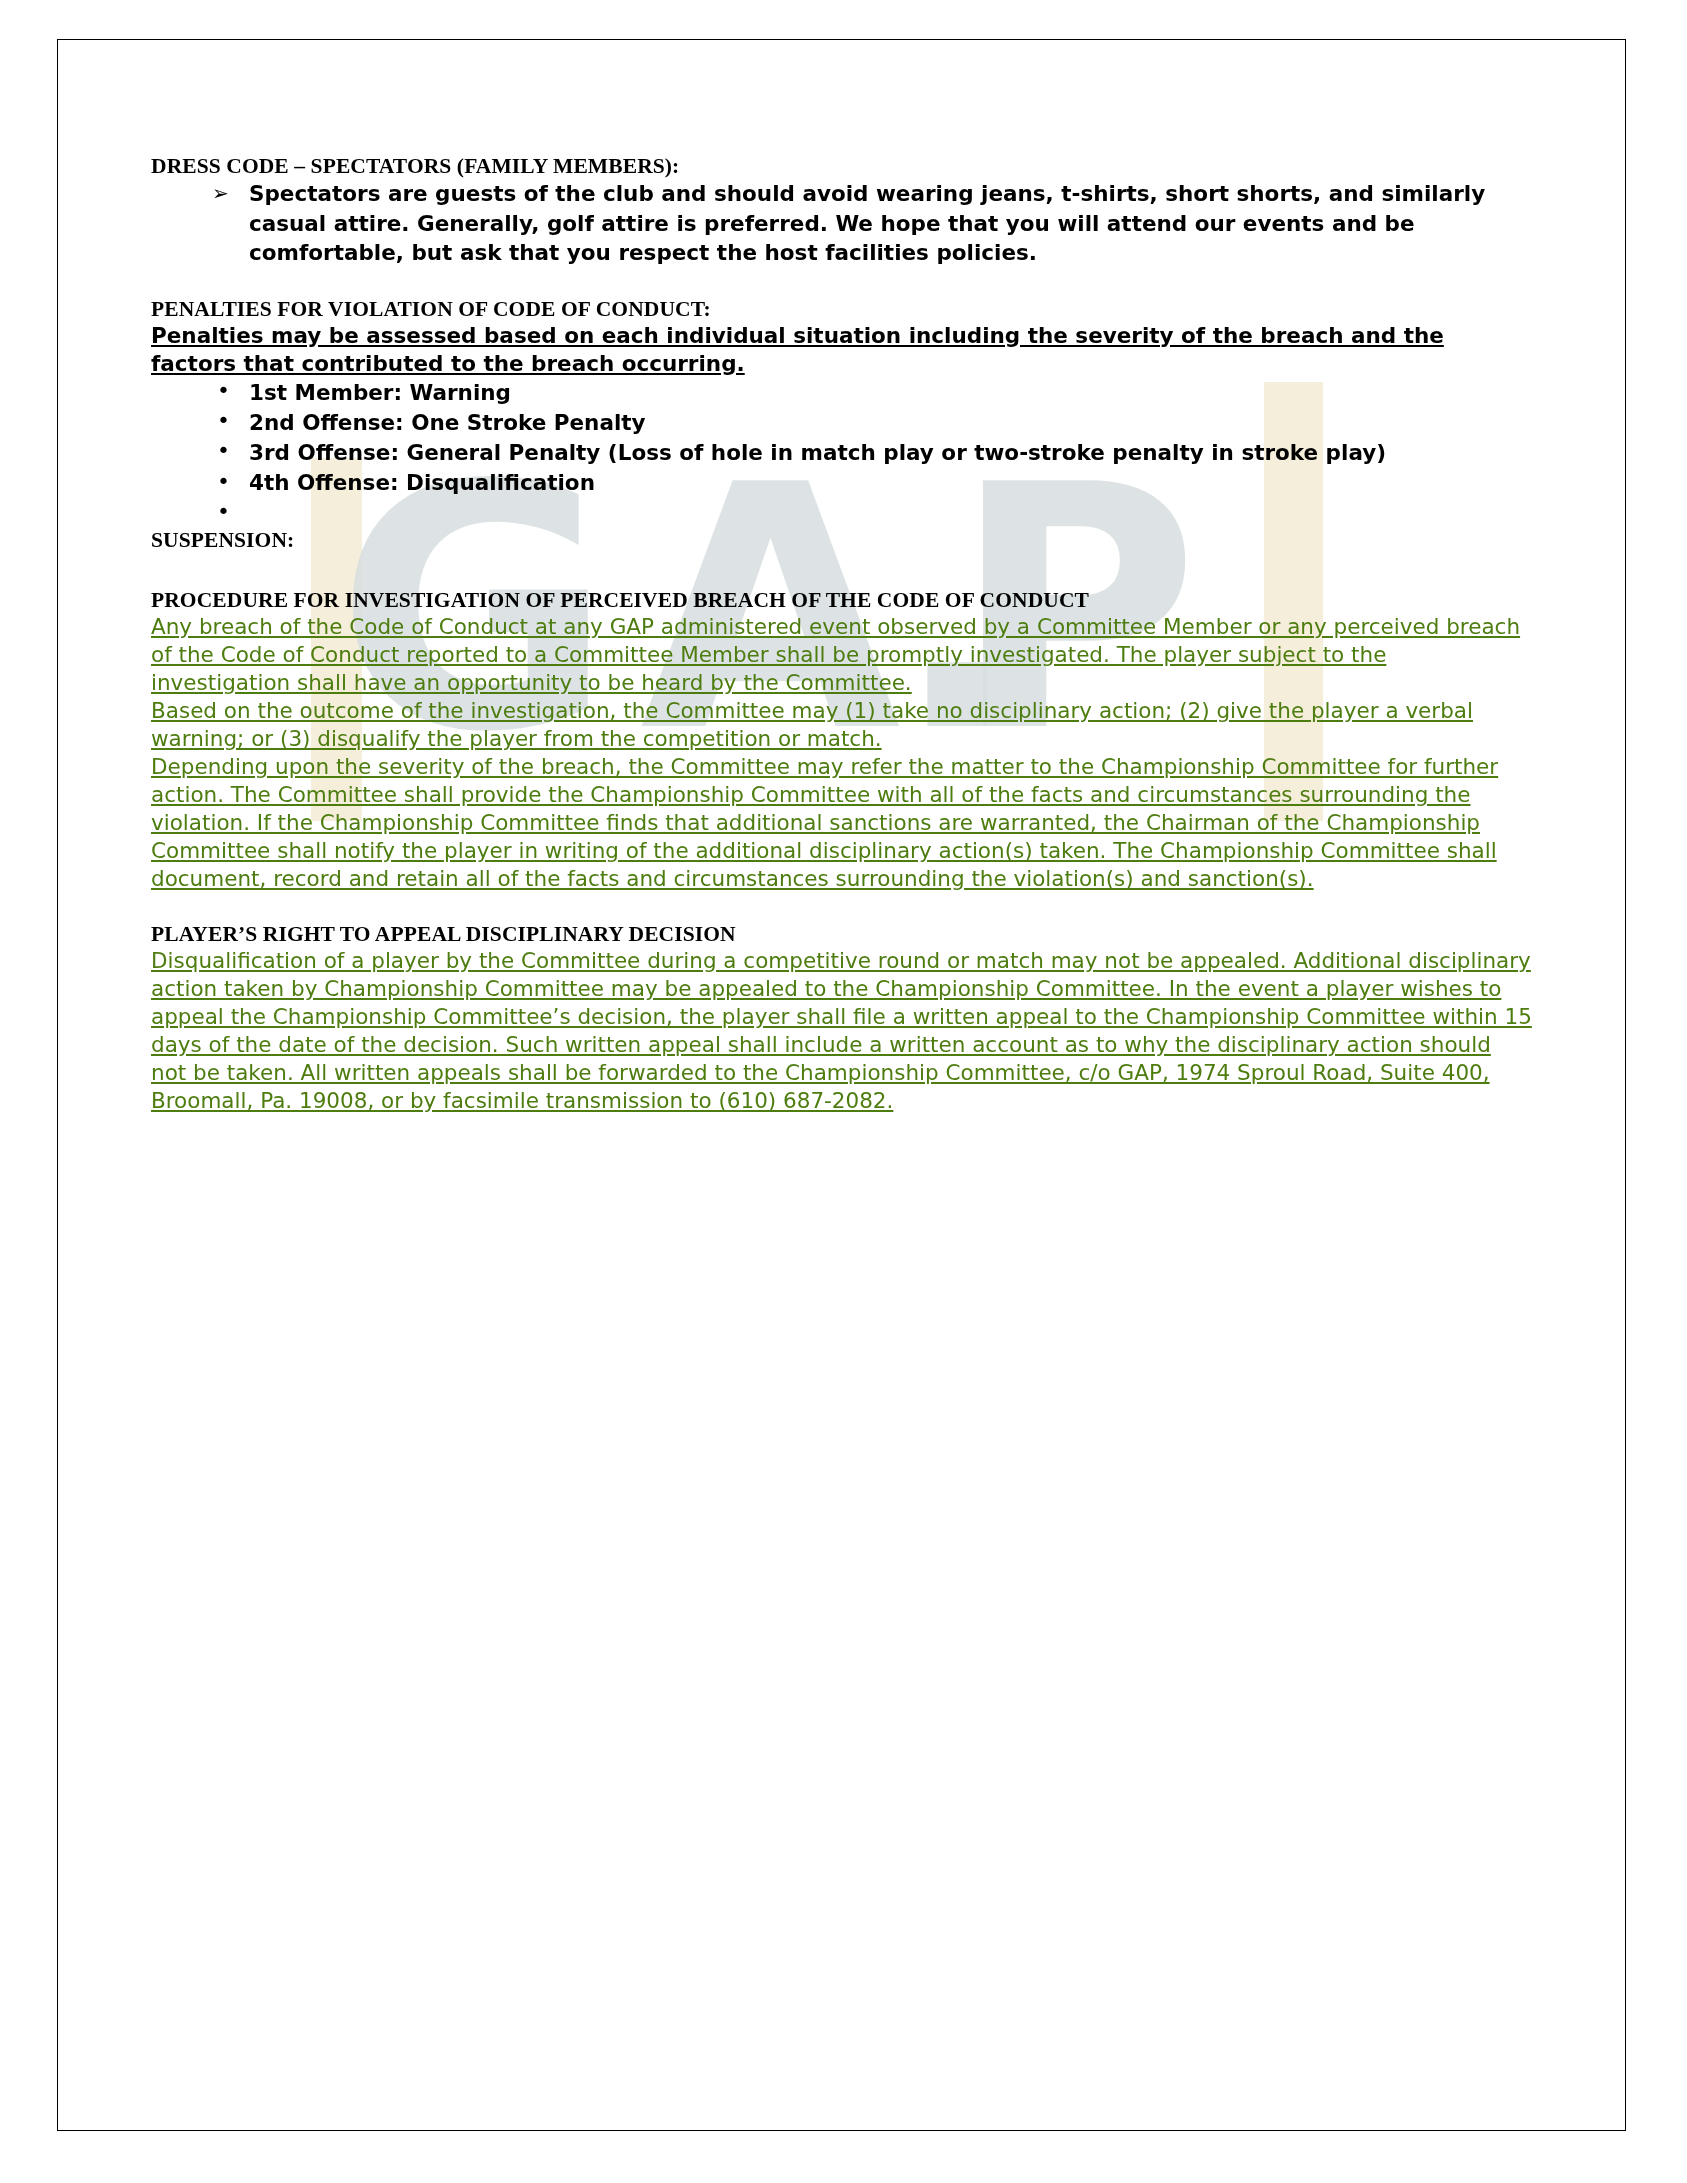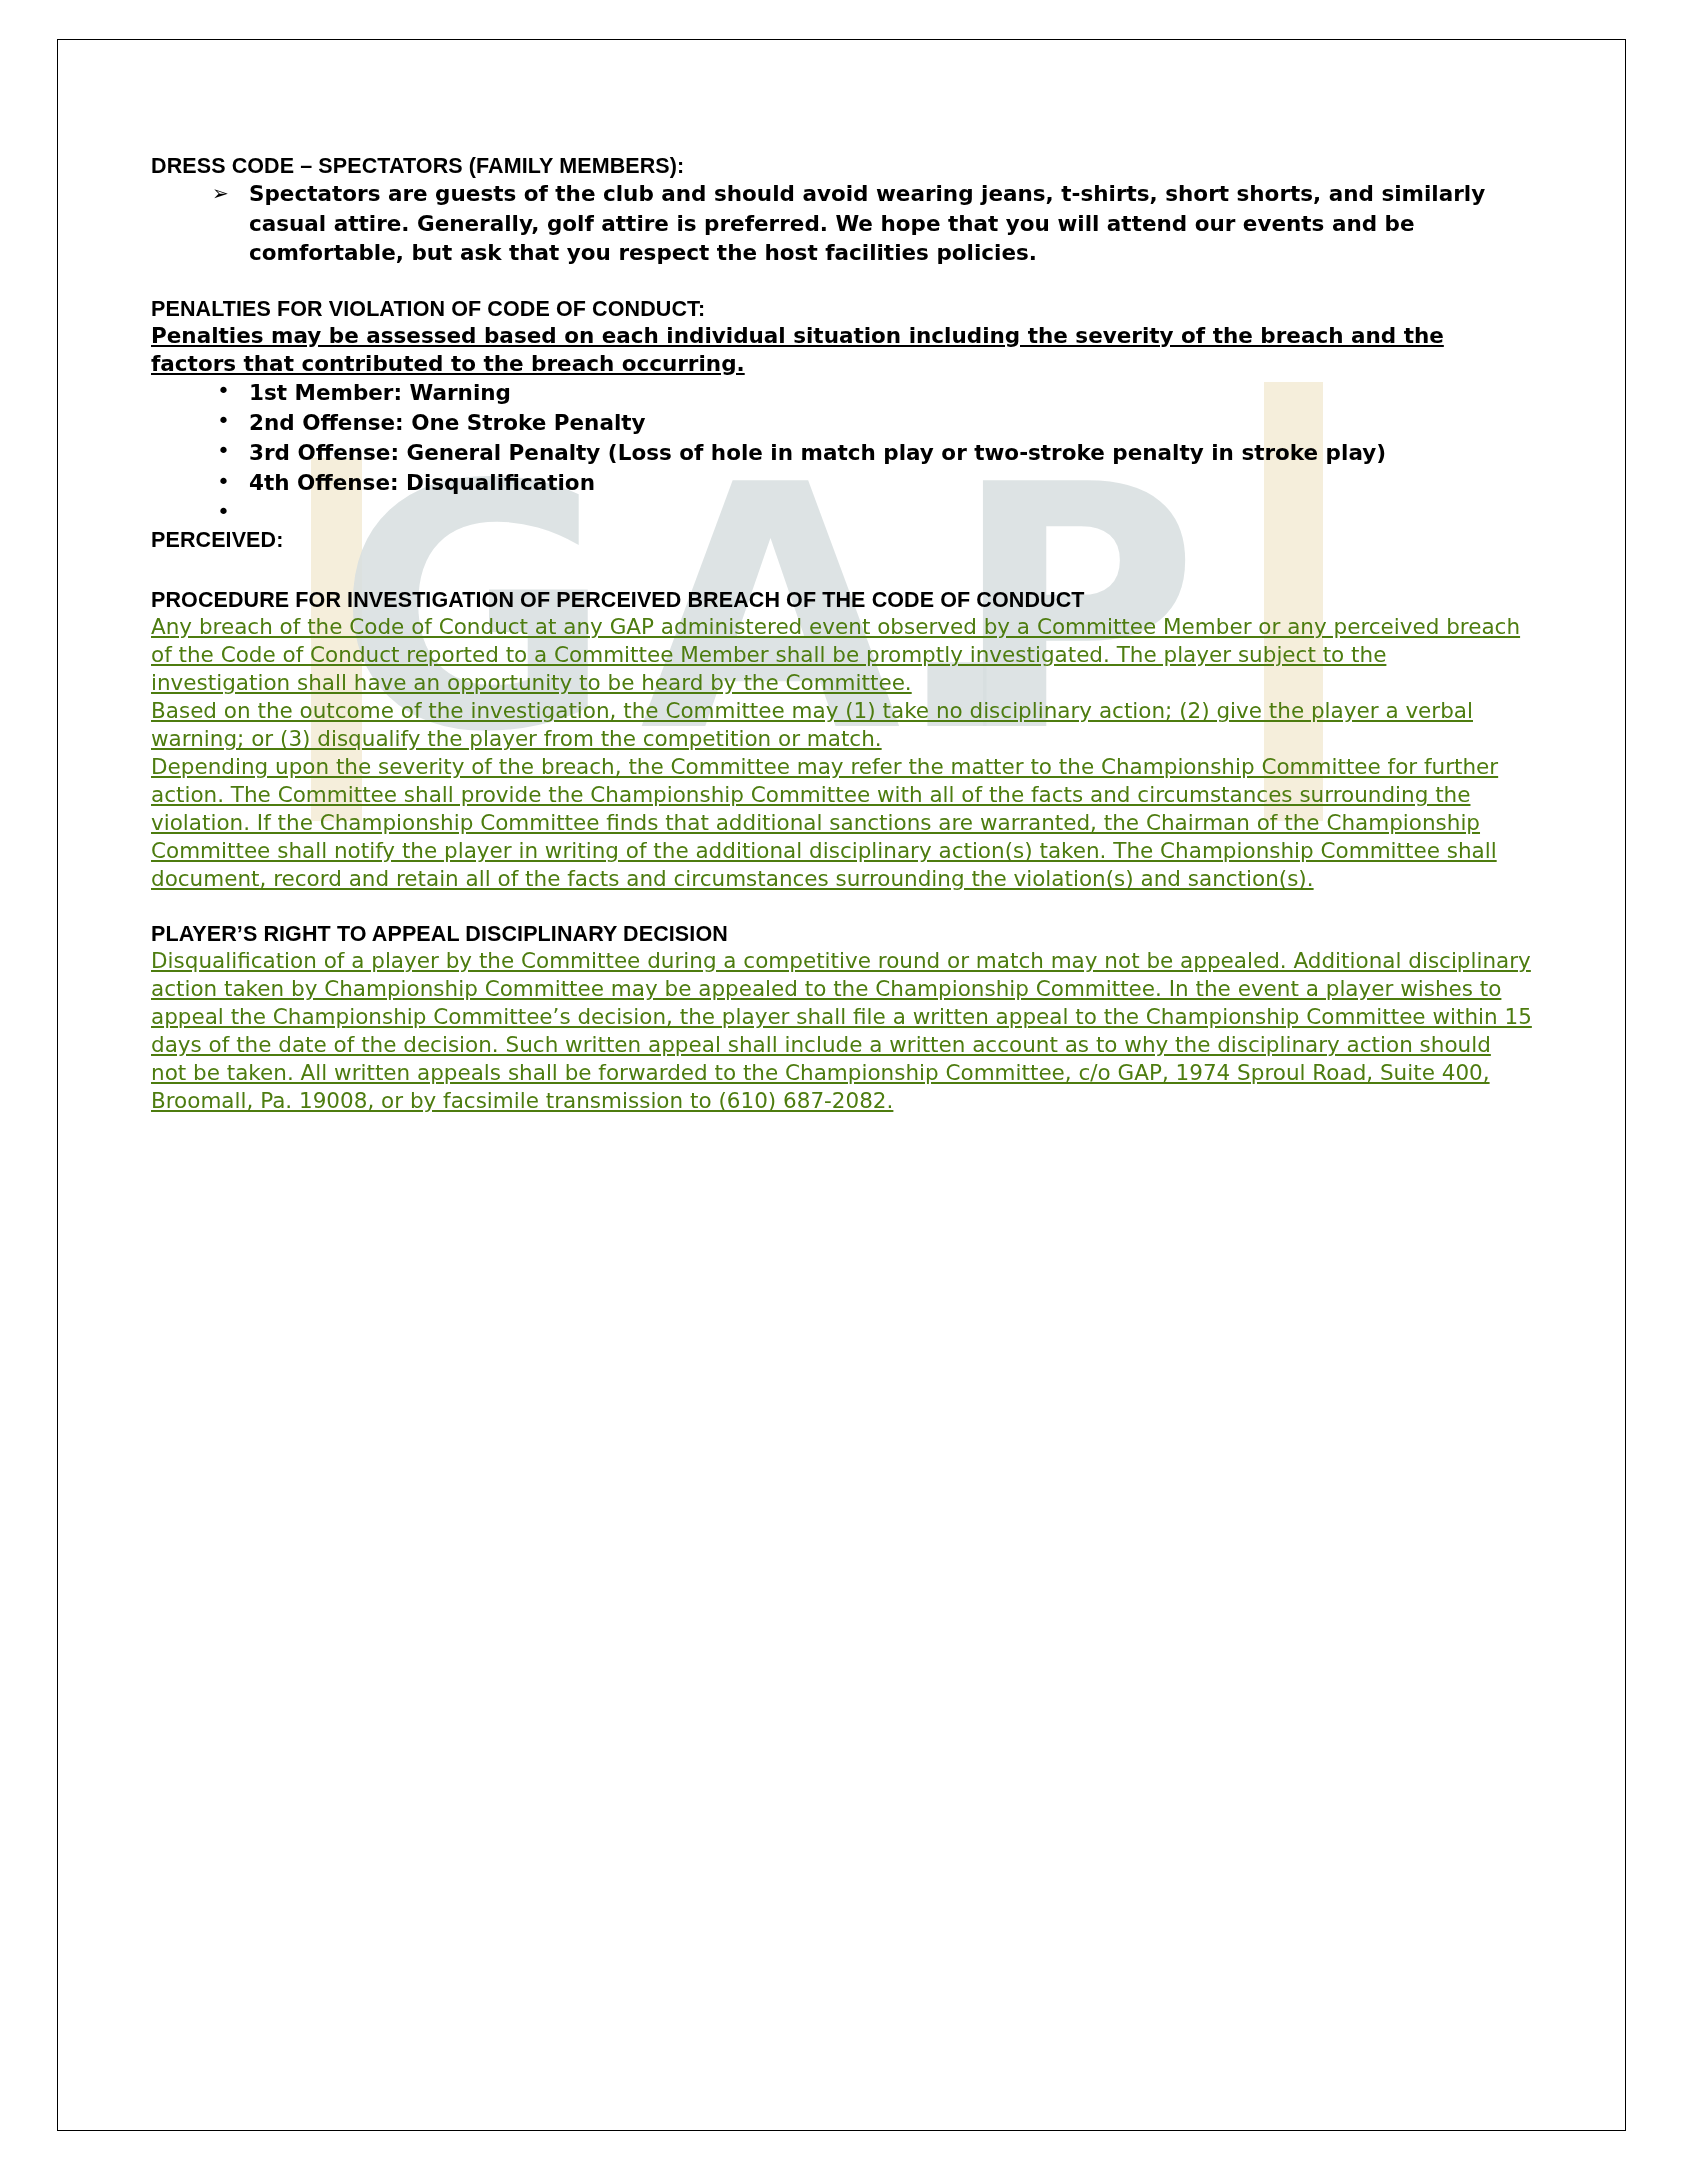--- a/index.html
+++ b/index.html
@@ -53,21 +53,21 @@
     background: #f4ecd7;
     opacity: 0.9;
   }
   .content {
     position: relative;
     z-index: 2;
     padding: 114px 93px 0 93px;
     box-sizing: border-box;
   }
   .hd {
-    font-family: Liberation Sans, sans-serif;
+    font-family: Liberation Serif, serif;
     font-weight: bold;
     font-size: 21.5px;
     color: #000000;
     letter-spacing: 0.1px;
     margin: 0;
   }
   .bodytext {
     font-family: "DejaVu Sans", sans-serif;
     font-size: 21.5px;
     line-height: 28px;
@@ -171,21 +171,21 @@
           <span class="marker">•</span>
           <span>4th Offense: Disqualification</span>
         </li>
         <li>
           <span class="marker">•</span>
         </li>
       </ul>
 
       <div class="sec-gap"></div>
 
-      <div class="hd">PERCEIVED:</div>
+      <div class="hd">SUSPENSION:</div>
 
       <div class="sec-gap"></div>
       <div class="small-gap"></div>
 
       <div class="hd">PROCEDURE FOR INVESTIGATION OF PERCEIVED BREACH OF THE CODE OF CONDUCT</div>
       <div class="bodytext para">Any breach of the Code of Conduct at any GAP administered event observed by a Committee Member or any perceived breach of the Code of Conduct reported to a Committee Member shall be promptly investigated. The player subject to the investigation shall have an opportunity to be heard by the Committee.</div>
       <div class="bodytext para">Based on the outcome of the investigation, the Committee may (1) take no disciplinary action; (2) give the player a verbal warning; or (3) disqualify the player from the competition or match.</div>
       <div class="bodytext para">Depending upon the severity of the breach, the Committee may refer the matter to the Championship Committee for further action. The Committee shall provide the Championship Committee with all of the facts and circumstances surrounding the violation. If the Championship Committee finds that additional sanctions are warranted, the Chairman of the Championship Committee shall notify the player in writing of the additional disciplinary action(s) taken. The Championship Committee shall document, record and retain all of the facts and circumstances surrounding the violation(s) and sanction(s).</div>
 
       <div class="sec-gap"></div>

